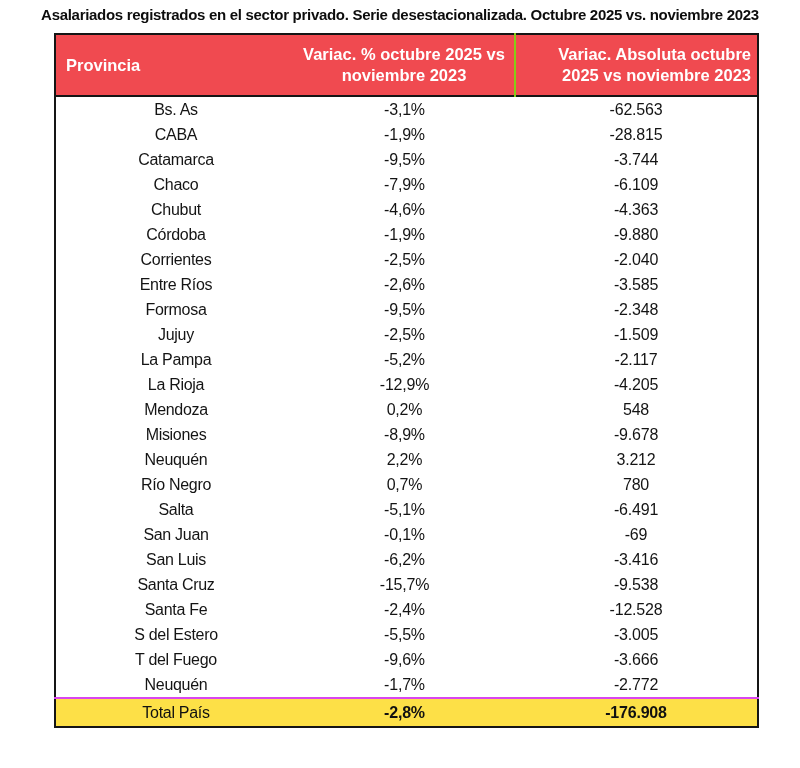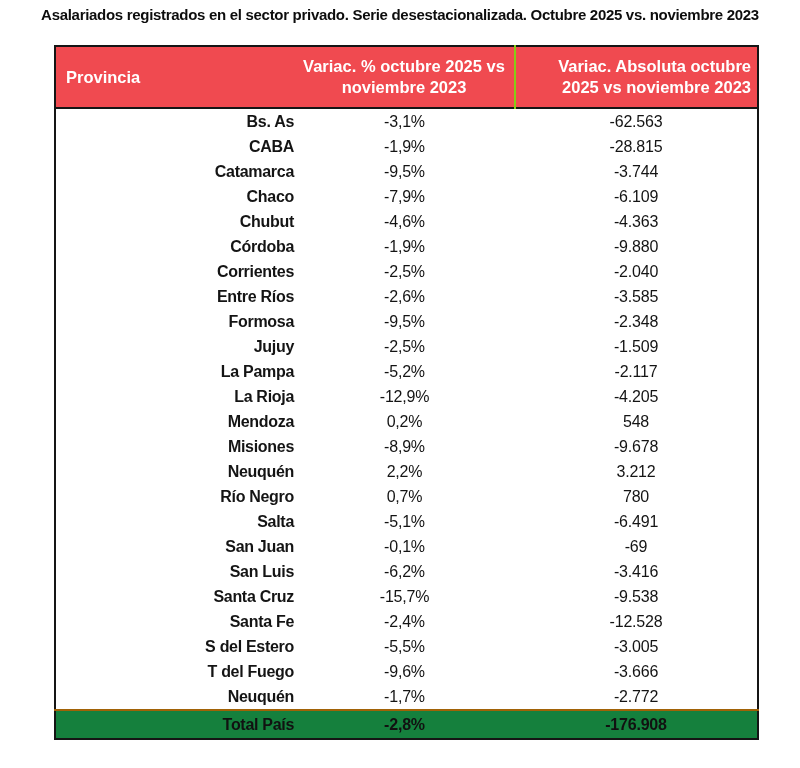--- a/index.html
+++ b/index.html
@@ -25,21 +25,21 @@
     text-align: center;
     font-size: 15px;
     font-weight: bold;
     letter-spacing: -0.3px;
     color: #0d0d0d;
     white-space: nowrap;
   }
   table.data-table {
     position: absolute;
     left: 54px;
-    top: 45px;
+    top: 33px;
     width: 667px;
     border-collapse: collapse;
     table-layout: fixed;
     border: 2px solid #151515;
   }
   thead th {
     background: #f04a50;
     color: #ffffff;
     font-weight: bold;
     font-size: 16.5px;
@@ -65,32 +65,32 @@
     border-left: 2px solid #84cc16;
   }
   tbody td {
     font-size: 16px;
     height: 25px;
     padding: 0;
     vertical-align: middle;
     color: #141414;
   }
   td.prov {
-    text-align: right;
+    text-align: center;
     padding-left: 2px;
-    font-weight: bold;
+    font-weight: normal;
     letter-spacing: -0.3px;
   }
   td.num {
     text-align: center;
     letter-spacing: -0.2px;
   }
   tfoot tr {
-    border-top: 2px solid #a16207;
-    background: #15803d;
+    border-top: 2px solid #d946ef;
+    background: #fde047;
   }
   tfoot td {
     font-weight: bold;
     font-size: 16px;
     height: 27px;
     padding: 0;
     vertical-align: middle;
   }
   .source {
     position: absolute;

